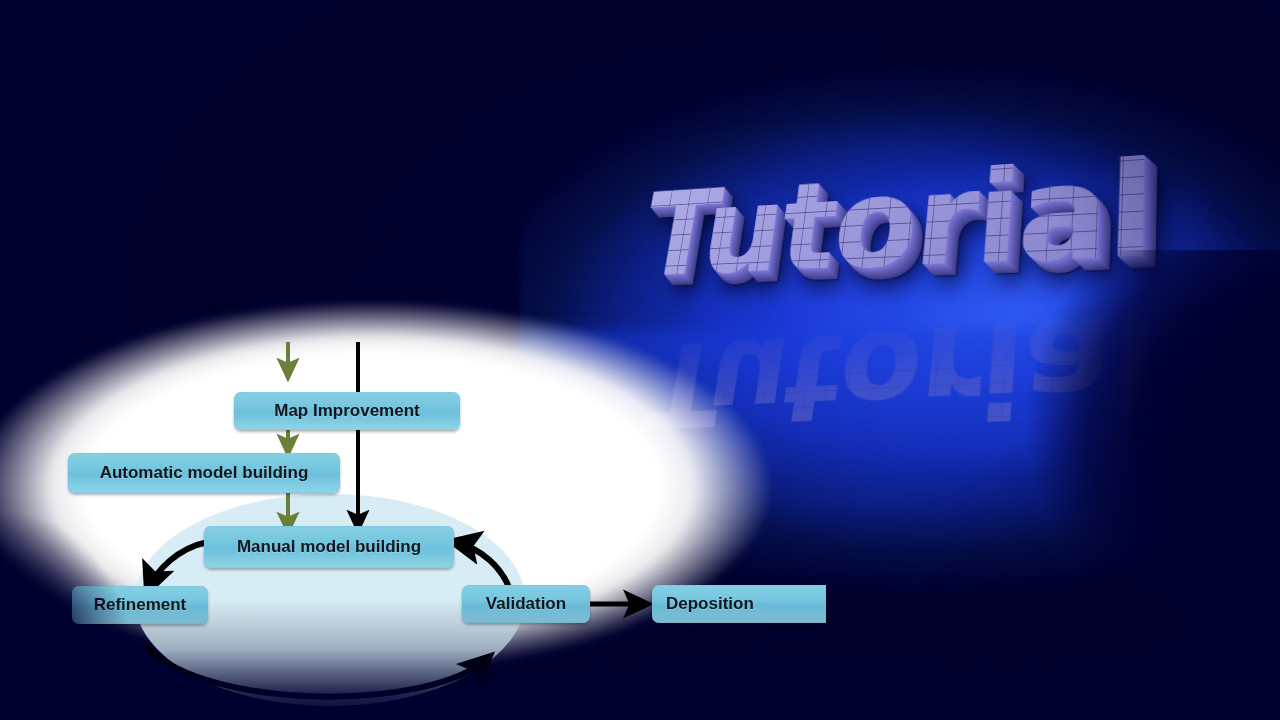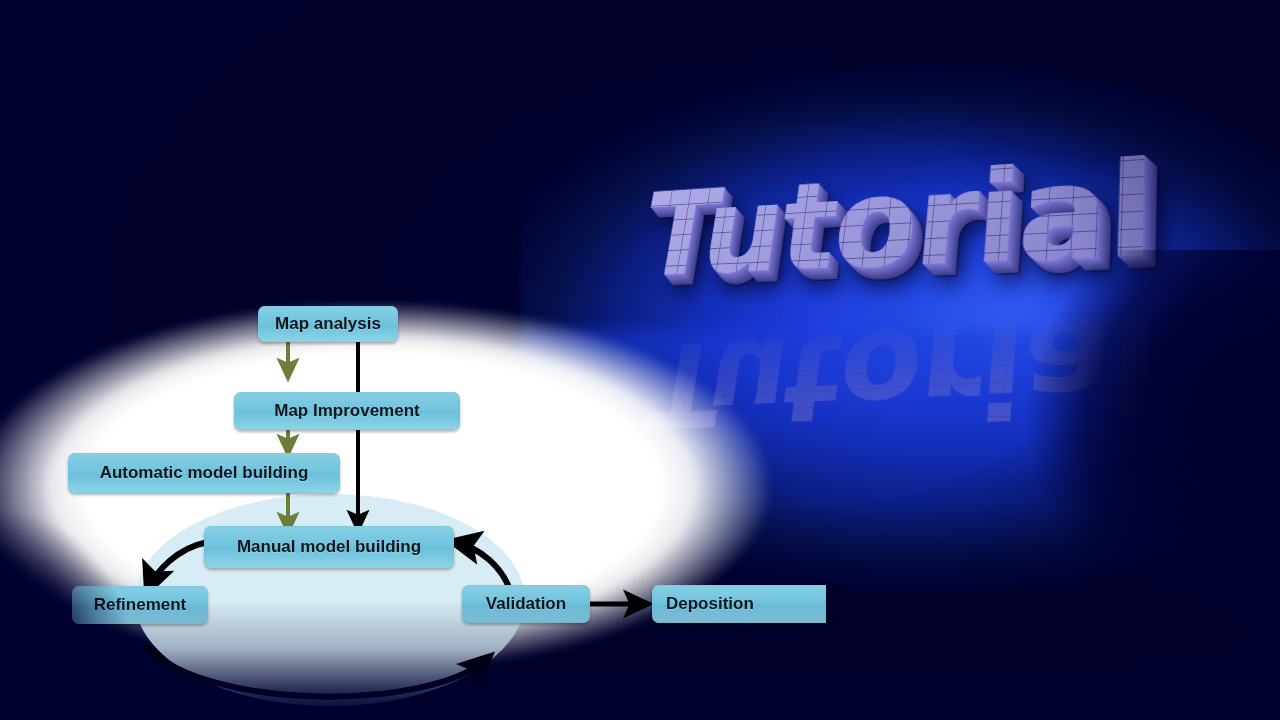--- a/index.html
+++ b/index.html
@@ -187,21 +187,20 @@
 
         <path d="M268,262 C238,268 216,290 208,310" stroke="#000" stroke-width="6" fill="none" marker-end="url(#ah-b)" stroke-linecap="round"></path>
 
         <path d="M208,368 C268,430 490,432 548,378" stroke="#000" stroke-width="6" fill="none" marker-end="url(#ah-b)" stroke-linecap="round"></path>
 
         <path d="M570,310 C562,288 542,268 514,262" stroke="#000" stroke-width="6" fill="none" marker-end="url(#ah-b)" stroke-linecap="round"></path>
 
         <line x1="648" y1="324" x2="706" y2="324" stroke="#000" stroke-width="5" marker-end="url(#ah-b)"></line>
       </svg>
 
-      <div class="node" style="left:318px;top:26px;width:140px;height:36px;">Map analysis</div>
 
       <div class="node" style="left:294px;top:112px;width:226px;height:38px;">Map Improvement</div>
 
       <div class="node" style="left:128px;top:173px;width:272px;height:40px;">Automatic model building</div>
 
       <div class="node" style="left:264px;top:246px;width:250px;height:42px;">Manual model building</div>
 
       <div class="node" style="left:132px;top:306px;width:136px;height:38px;">Refinement</div>
 
       <div class="node" style="left:522px;top:305px;width:128px;height:38px;">Validation</div>

